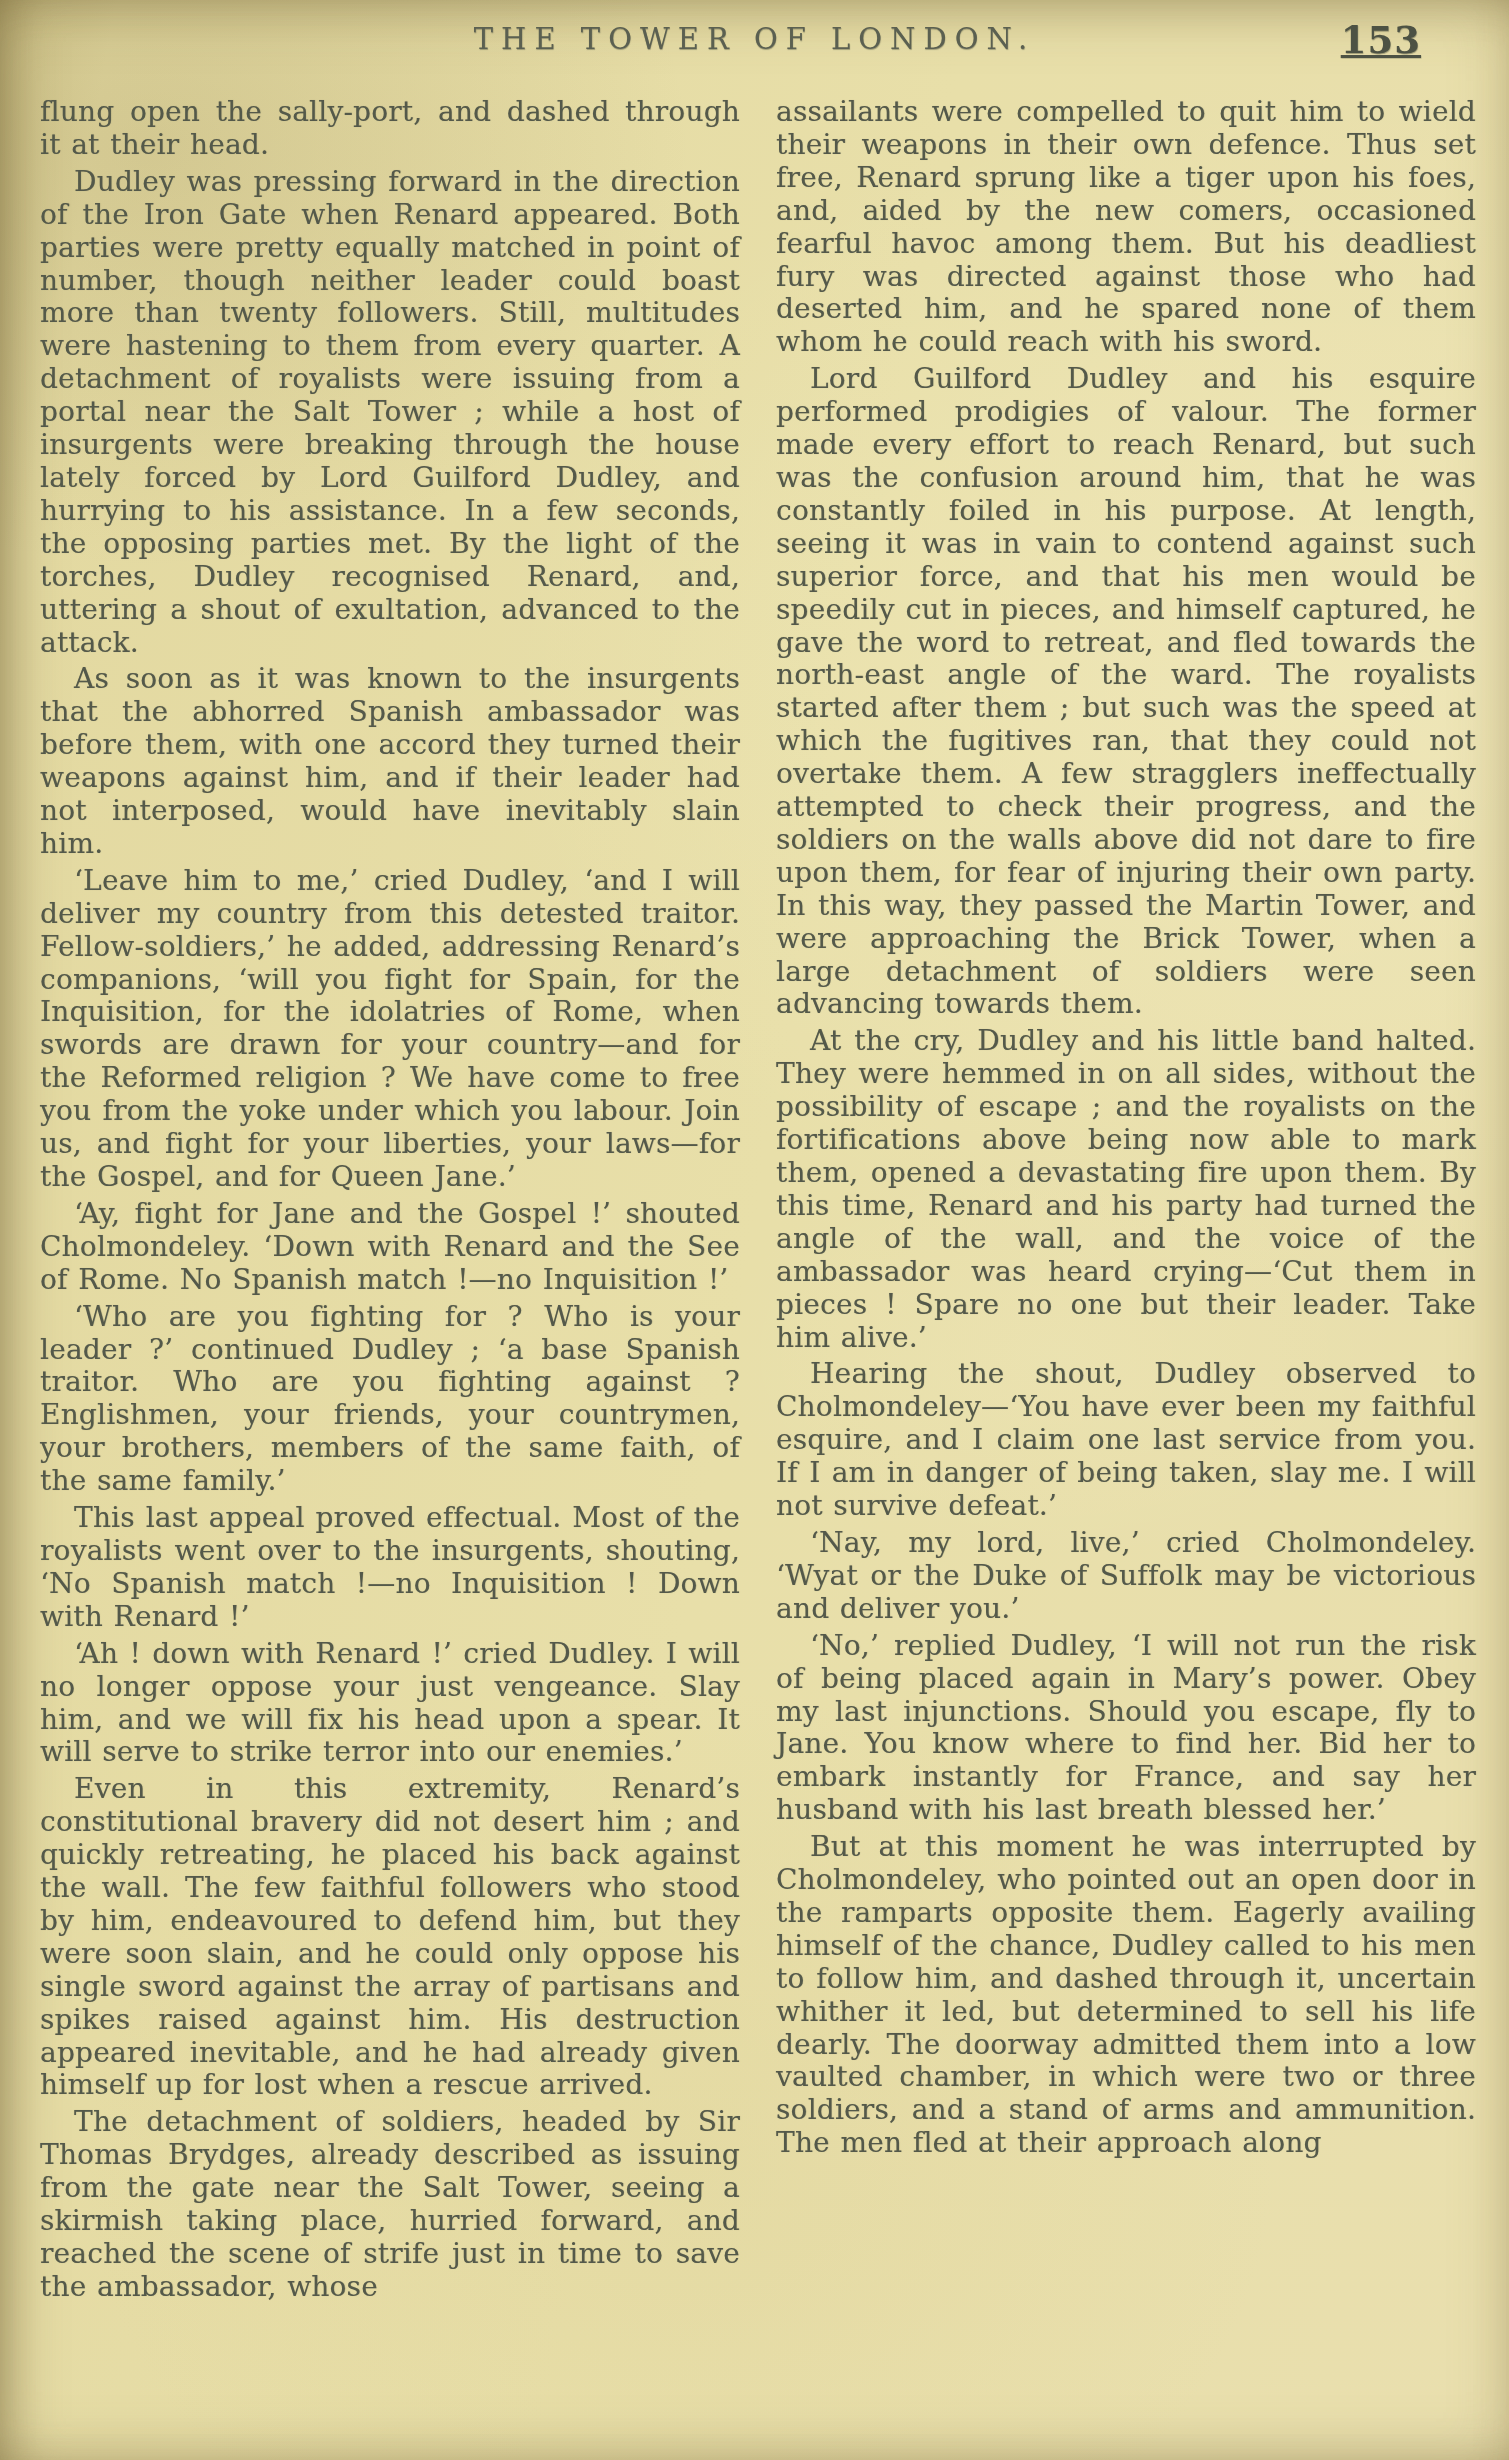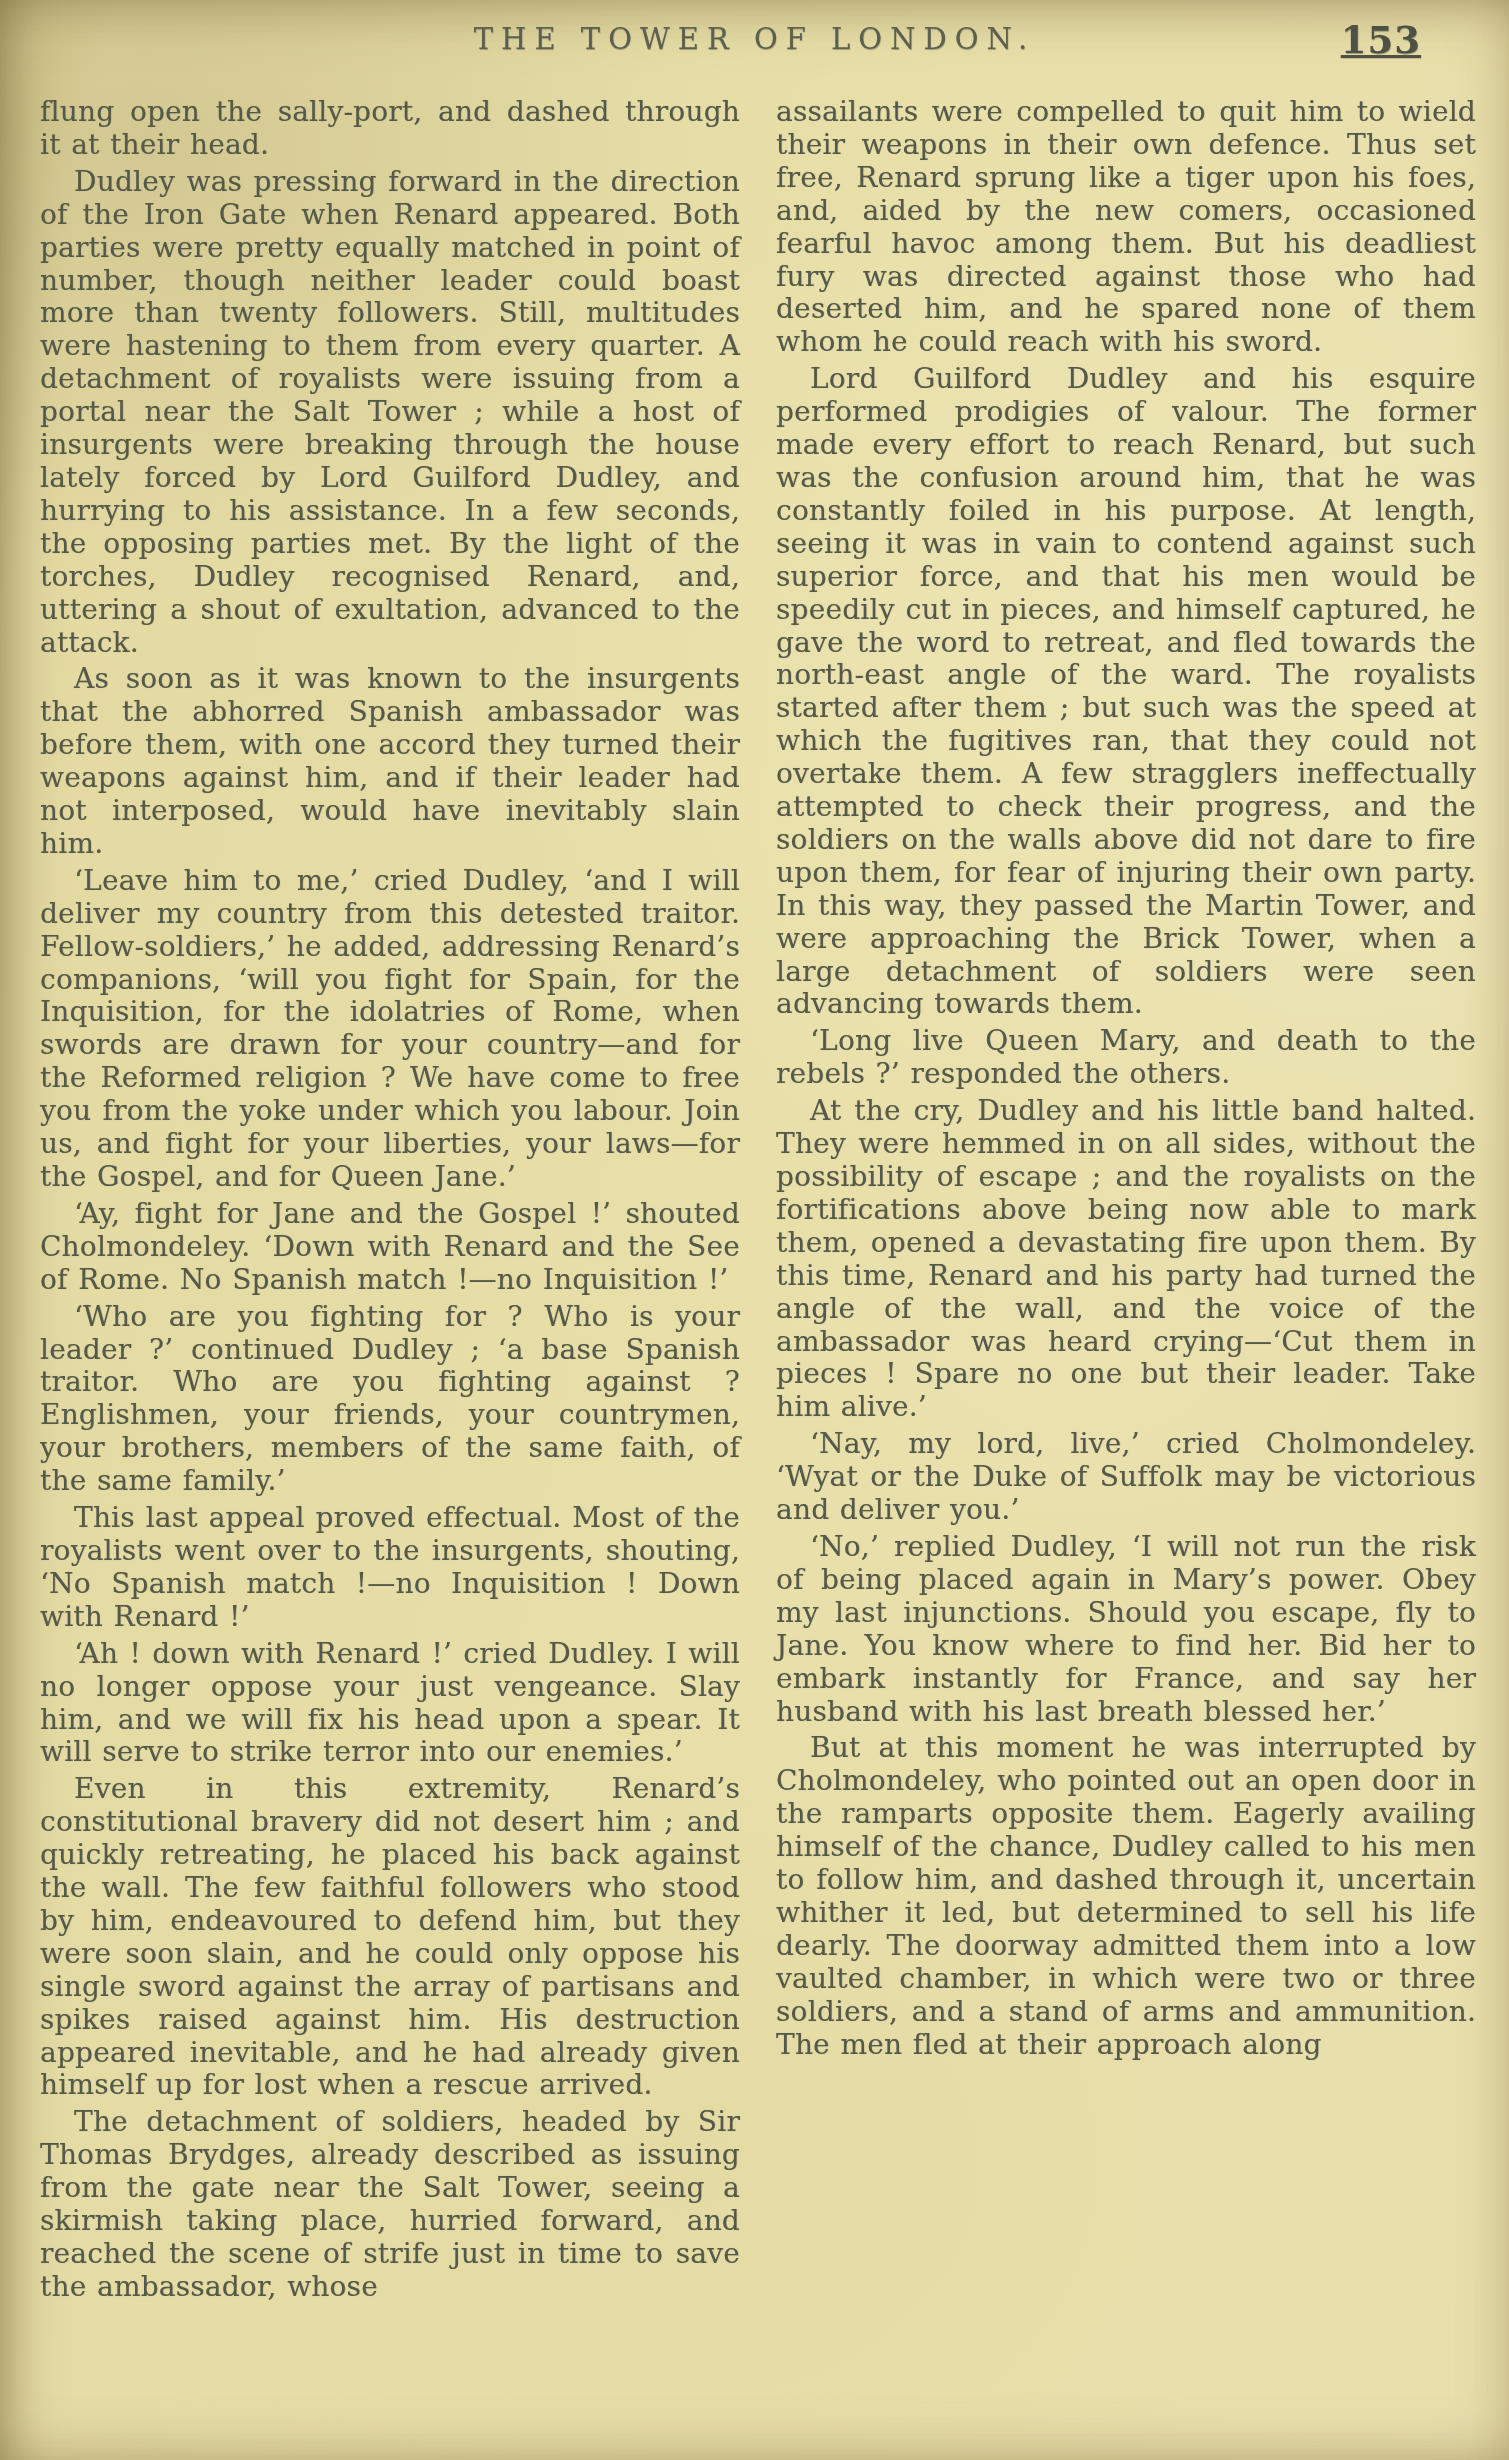--- a/index.html
+++ b/index.html
@@ -100,20 +100,20 @@
       <p>‘Ay, fight for Jane and the Gospel !’ shouted Cholmondeley.  ‘Down with Renard and the See of Rome.  No Spanish match !—no Inquisition !’</p>
       <p>‘Who are you fighting for ?  Who is your leader ?’ continued Dudley ; ‘a base Spanish traitor.  Who are you fighting against ? Englishmen, your friends, your countrymen, your brothers, members of the same faith, of the same family.’</p>
       <p>This last appeal proved effectual.  Most of the royalists went over to the insurgents, shouting, ‘No Spanish match !—no Inquisition !  Down with Renard !’</p>
       <p>‘Ah ! down with Renard !’ cried Dudley. I will no longer oppose your just vengeance. Slay him, and we will fix his head upon a spear.  It will serve to strike terror into our enemies.’</p>
       <p>Even in this extremity, Renard’s constitutional bravery did not desert him ; and quickly retreating, he placed his back against the wall.  The few faithful followers who stood by him, endeavoured to defend him, but they were soon slain, and he could only oppose his single sword against the array of partisans and spikes raised against him.  His destruction appeared inevitable, and he had already given himself up for lost when a rescue arrived.</p>
       <p>The detachment of soldiers, headed by Sir Thomas Brydges, already described as issuing from the gate near the Salt Tower, seeing a skirmish taking place, hurried forward, and reached the scene of strife just in time to save the ambassador, whose</p>
     </div>
     <div class="column">
       <p class="cont">assailants were compelled to quit him to wield their weapons in their own defence. Thus set free, Renard sprung like a tiger upon his foes, and, aided by the new comers, occasioned fearful havoc among them.  But his deadliest fury was directed against those who had deserted him, and he spared none of them whom he could reach with his sword.</p>
       <p>Lord Guilford Dudley and his esquire performed prodigies of valour.  The former made every effort to reach Renard, but such was the confusion around him, that he was constantly foiled in his purpose. At length, seeing it was in vain to contend against such superior force, and that his men would be speedily cut in pieces, and himself captured, he gave the word to retreat, and fled towards the north-east angle of the ward.  The royalists started after them ; but such was the speed at which the fugitives ran, that they could not overtake them.  A few stragglers ineffectually attempted to check their progress, and the soldiers on the walls above did not dare to fire upon them, for fear of injuring their own party.  In this way, they passed the Martin Tower, and were approaching the Brick Tower, when a large detachment of soldiers were seen advancing towards them.</p>
-      <p>‘Long live Queen Mary, and death to the rebels ?’ responded the others.</p>
       <p>At the cry, Dudley and his little band halted.  They were hemmed in on all sides, without the possibility of escape ; and the royalists on the fortifications above being now able to mark them, opened a devastating fire upon them.  By this time, Renard and his party had turned the angle of the wall, and the voice of the ambassador was heard crying—‘Cut them in pieces !  Spare no one but their leader.  Take him alive.’</p>
+      <p>Hearing the shout, Dudley observed to Cholmondeley—‘You have ever been my faithful esquire, and I claim one last service from you.  If I am in danger of being taken, slay me.  I will not survive defeat.’</p>
       <p>‘Nay, my lord, live,’ cried Cholmondeley. ‘Wyat or the Duke of Suffolk may be victorious and deliver you.’</p>
       <p>‘No,’ replied Dudley, ‘I will not run the risk of being placed again in Mary’s power. Obey my last injunctions.  Should you escape, fly to Jane.  You know where to find her.  Bid her to embark instantly for France, and say her husband with his last breath blessed her.’</p>
       <p>But at this moment he was interrupted by Cholmondeley, who pointed out an open door in the ramparts opposite them. Eagerly availing himself of the chance, Dudley called to his men to follow him, and dashed through it, uncertain whither it led, but determined to sell his life dearly.  The doorway admitted them into a low vaulted chamber, in which were two or three soldiers, and a stand of arms and ammunition.  The men fled at their approach along</p>
     </div>
   </div>
 </div>
 
 </body></html>

